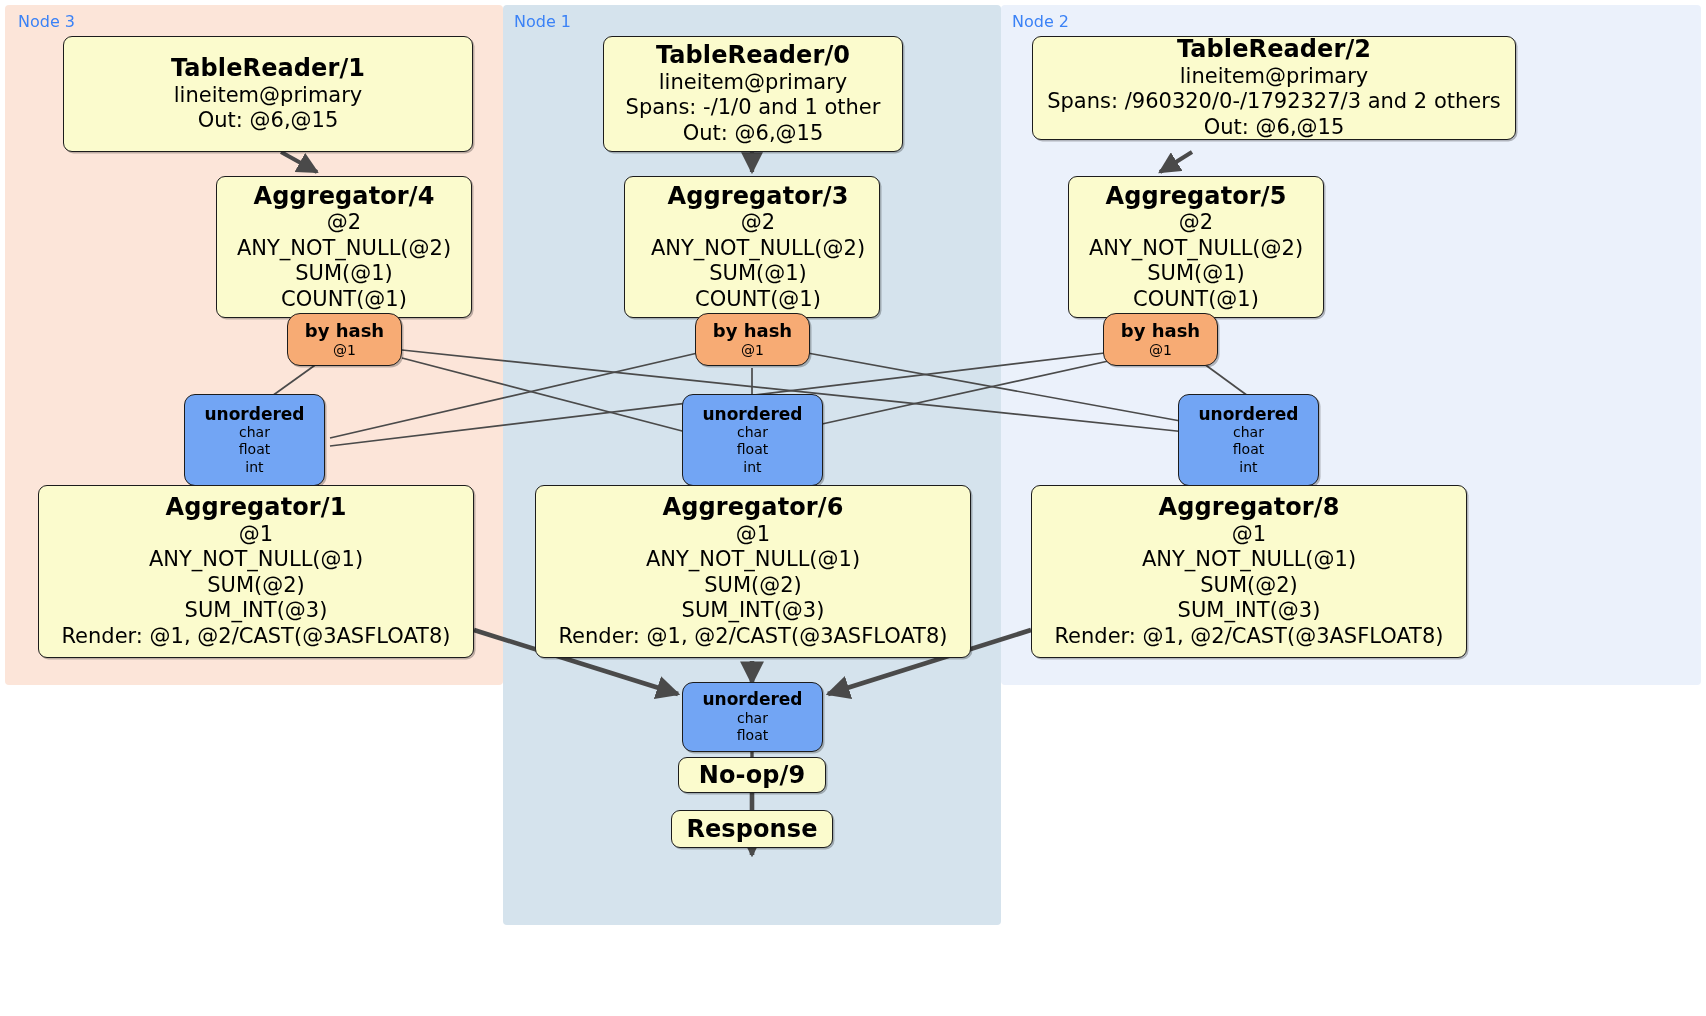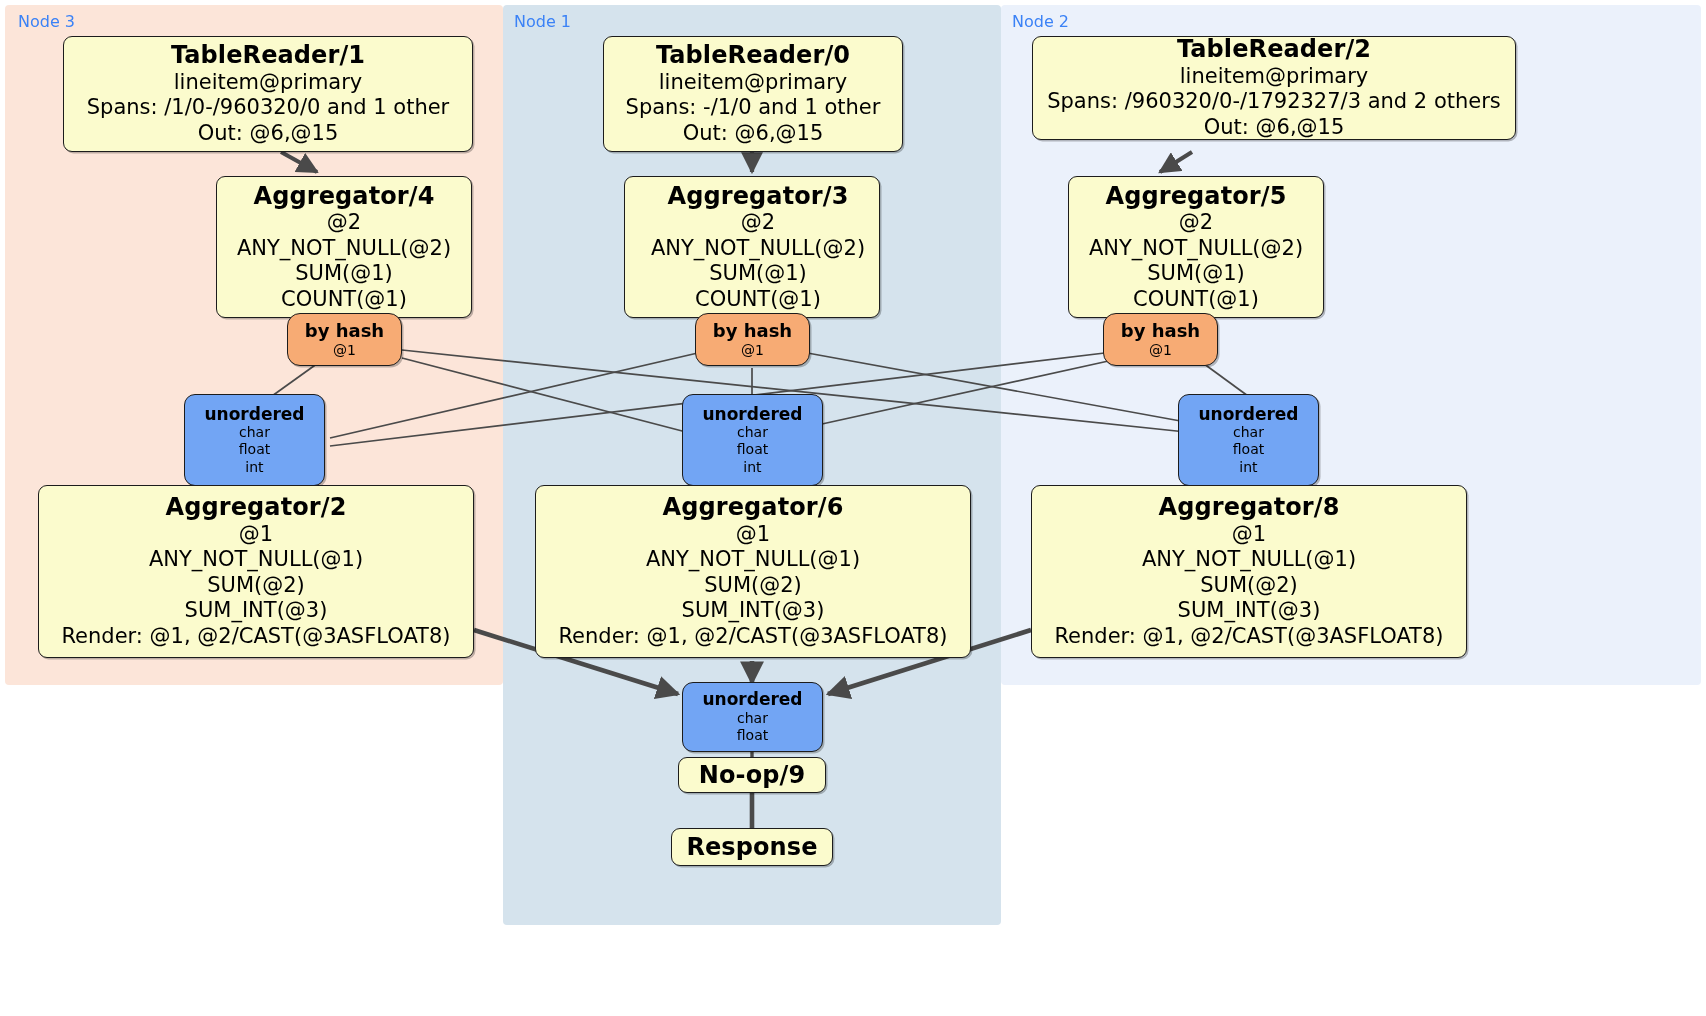--- a/index.html
+++ b/index.html
@@ -130,21 +130,20 @@
     <path d="M 1031 630 L 828 694" stroke="#4a4a4a" stroke-width="4.6" fill="none" marker-end="url(#ah)"></path>
 
     <path d="M 752 748 L 752 757" stroke="#4a4a4a" stroke-width="3.4" fill="none"></path>
 
     <path d="M 752 792 L 752 855" stroke="#4a4a4a" stroke-width="4.6" fill="none" marker-end="url(#ah)"></path>
   </svg>
 
   <div class="box proc" style="left:63px;top:36px;width:410px;height:116px;">
     <div class="ttl">TableReader/1</div>
     <div class="ln">lineitem@primary</div>
-    <div class="ln">Spans: /1/0-/960320/0 and 1 other</div>
     <div class="ln">Out: @6,@15</div>
   </div>
 
   <div class="box proc" style="left:603px;top:36px;width:300px;height:116px;">
     <div class="ttl">TableReader/0</div>
     <div class="ln">lineitem@primary</div>
     <div class="ln">Spans: -/1/0 and 1 other</div>
     <div class="ln">Out: @6,@15</div>
   </div>
 
@@ -209,21 +208,21 @@
   </div>
 
   <div class="box sync" style="left:1178px;top:394px;width:141px;height:92px;">
     <div class="ttl-xs">unordered</div>
     <div class="ln-xs">char</div>
     <div class="ln-xs">float</div>
     <div class="ln-xs">int</div>
   </div>
 
   <div class="box proc" style="left:38px;top:485px;width:436px;height:173px;">
-    <div class="ttl">Aggregator/2</div>
+    <div class="ttl">Aggregator/1</div>
     <div class="ln">@1</div>
     <div class="ln">ANY_NOT_NULL(@1)</div>
     <div class="ln">SUM(@2)</div>
     <div class="ln">SUM_INT(@3)</div>
     <div class="ln">Render: @1, @2/CAST(@3ASFLOAT8)</div>
   </div>
 
   <div class="box proc" style="left:535px;top:485px;width:436px;height:173px;">
     <div class="ttl">Aggregator/6</div>
     <div class="ln">@1</div>
@@ -245,17 +244,17 @@
   <div class="box sync" style="left:682px;top:682px;width:141px;height:70px;">
     <div class="ttl-xs">unordered</div>
     <div class="ln-xs">char</div>
     <div class="ln-xs">float</div>
   </div>
 
   <div class="box proc" style="left:678px;top:757px;width:148px;height:36px;">
     <div class="ttl">No-op/9</div>
   </div>
 
-  <div class="box proc" style="left:671px;top:828px;width:162px;height:38px;justify-content:center;">
+  <div class="box proc" style="left:671px;top:810px;width:162px;height:38px;justify-content:center;">
     <div class="ttl">Response</div>
   </div>
 
 </div>
 
 </body></html>

